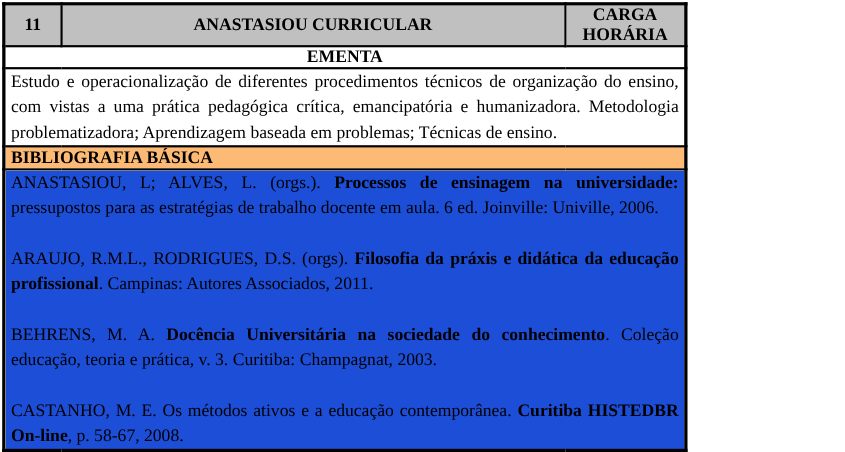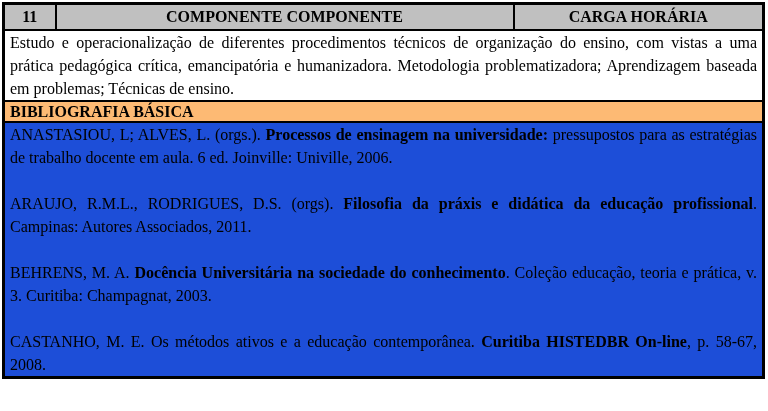--- a/index.html
+++ b/index.html
@@ -11,21 +11,21 @@
     overflow: hidden;
     font-family: "Liberation Serif", "DejaVu Serif", serif;
     color: #000000;
   }
   .doc-wrap {
     padding: 2px;
   }
   table.doc-table {
     border-collapse: collapse;
     table-layout: fixed;
-    width: 763px;
+    width: 623px;
     border: 3px solid #000000;
   }
   table.doc-table td {
     border: 2px solid #000000;
     font-size: 16px;
     padding: 0 5px;
     vertical-align: middle;
     overflow: hidden;
   }
   td.hdr {
@@ -75,22 +75,25 @@
 <div class="doc-wrap">
   <table class="doc-table">
     <colgroup>
       <col style="width:52px">
       <col style="width:458px">
       <col>
     </colgroup>
     <tbody>
       <tr class="r1">
         <td class="hdr">11</td>
-        <td class="hdr">COMPONENTE COMPONENTE</td>
+        <td class="hdr">ANASTASIOU CURRICULAR</td>
         <td class="hdr">CARGA HORÁRIA</td>
+      </tr>
+      <tr class="r3">
+        <td class="section-title" colspan="3">EMENTA</td>
       </tr>
       <tr class="r4">
         <td class="body-cell" colspan="3" style="height:65px">Estudo e operacionalização de diferentes procedimentos técnicos de organização do ensino, com vistas a uma prática pedagógica crítica, emancipatória e humanizadora.  Metodologia problematizadora; Aprendizagem baseada em problemas; Técnicas de ensino.</td>
       </tr>
       <tr class="r5">
         <td class="biblio-head" colspan="3">BIBLIOGRAFIA BÁSICA</td>
       </tr>
       <tr class="r6">
         <td class="biblio-cell" colspan="3">
             <p><span>ANASTASIOU, L; ALVES, L. (orgs.). </span><b>Processos de ensinagem na universidade:</b><span> pressupostos para as estratégias de trabalho docente em aula. 6 ed. Joinville: Univille, 2006.</span></p>

